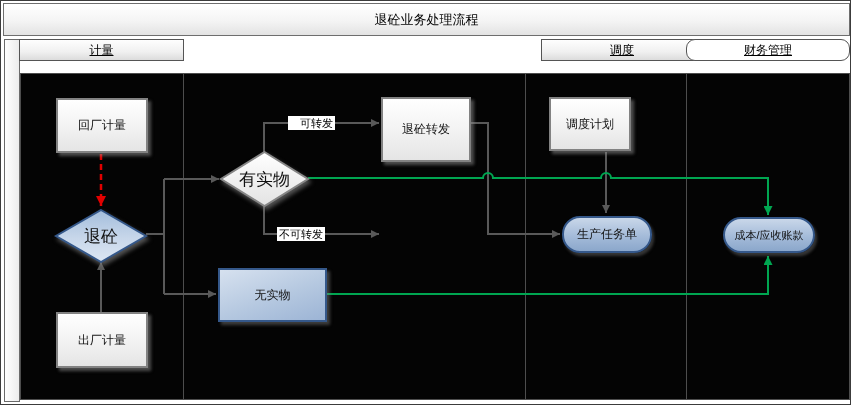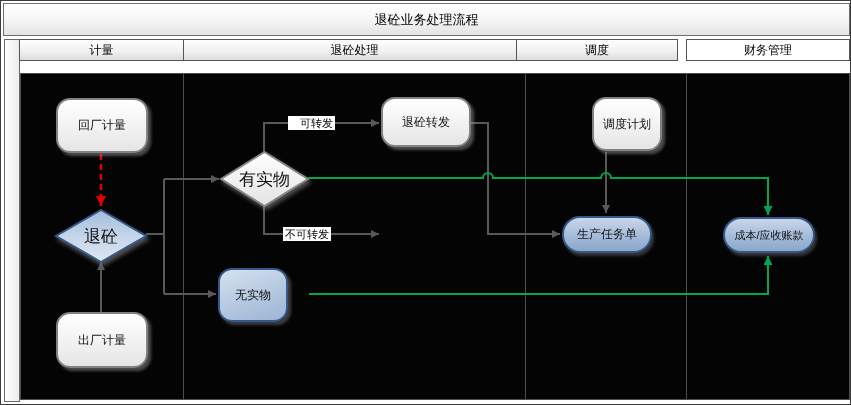--- a/index.html
+++ b/index.html
@@ -13,31 +13,31 @@
     font-size:13px;color:#000;}
 
   
   .pool-strip{position:absolute;left:3px;top:38px;width:14px;height:361px;
     background:linear-gradient(90deg,#ffffff,#ececec);border:1px solid #6a6a6a;}
 
   
   .lane-header{position:absolute;top:38px;height:22px;box-sizing:border-box;
     border:1px solid #555;display:flex;align-items:center;justify-content:center;
     font-size:12px;color:#000;
-    background:linear-gradient(180deg,#fefefe 0%,#f0f0f0 60%,#dcdcdc 100%);}
+    background:linear-gradient(180deg,#fefefe 0%,#f0f0f0 60%,#dcdcdc 100%);text-decoration:underline;}
   .lane-header.white{background:#ffffff;}
 
   
   .lane-body{position:absolute;left:19px;top:72px;width:830px;height:327px;
     background:#040404;border:1px solid #4d4d4d;box-sizing:border-box;}
   .lane-divider{position:absolute;top:72px;height:327px;width:1px;background:#4d4d4d;}
 
   
   .node{position:absolute;display:flex;align-items:center;justify-content:center;
-    font-size:12px;color:#111;text-align:center;box-sizing:border-box;z-index:3;border-radius:14px;}
+    font-size:12px;color:#111;text-align:center;box-sizing:border-box;z-index:3;}
   .proc{background:linear-gradient(180deg,#ffffff 0%,#f3f3f3 50%,#e5e5e5 100%);
     border:2px solid #828282;box-shadow:3px 3px 3px rgba(150,150,150,.5);}
   .bluebox{background:linear-gradient(160deg,#d6e1ef 0%,#b5c8e0 55%,#9cb4d5 100%);
     border:2px solid #35588a;box-shadow:3px 3px 3px rgba(130,130,130,.45);}
   .stadium{background:linear-gradient(180deg,#c9d7e9 0%,#a4bbd9 55%,#8ba7cb 100%);
     border:2px solid #35588a;border-radius:18px;box-shadow:2px 3px 3px rgba(130,130,130,.4);}
   .diamond{position:absolute;z-index:3;}
   .diamond svg{display:block;filter:drop-shadow(2px 3px 2px rgba(145,145,145,.55));}
   .diamond .dlabel{position:absolute;inset:0;display:flex;align-items:center;justify-content:center;
     font-size:17px;color:#111;}
@@ -56,27 +56,24 @@
 
   <div class="titlebar">
     <span>退砼业务处理流程</span>
   </div>
 
   <div class="pool-strip"></div>
 
   <div class="lane-header" style="left:18px;width:165px;">
     <span>计量</span>
   </div>
-  <div class="lane-header" style="left:182px;width:343px;">
-    <span>退砼处理</span>
-  </div>
-  <div class="lane-header" style="left:515px;width:162px;text-align:right;">
+  <div class="lane-header" style="left:540px;width:162px;text-align:right;">
     <span>调度</span>
   </div>
-  <div class="lane-header white" style="left:685px;width:164px;">
+  <div class="lane-header white" style="left:685px;width:164px;border-radius:9px;">
     <span>财务管理</span>
   </div>
 
   <div class="lane-body"></div>
   <div class="lane-divider" style="left:182px;"></div>
   <div class="lane-divider" style="left:524px;"></div>
   <div class="lane-divider" style="left:685px;"></div>
 
   <svg id="wires" viewBox="0 0 851 405">
     <defs>
@@ -139,37 +136,37 @@
         <linearGradient id="gWhiteD" x1="0" y1="0" x2="0" y2="1">
           <stop offset="0" stop-color="#ffffff"></stop>
             <stop offset="1" stop-color="#e3e3e3"></stop>
         </linearGradient>
       </defs>
       <polygon points="45.5,2 89,29 45.5,56 2,29" fill="url(#gWhiteD)" stroke="#868686" stroke-width="2"></polygon>
     </svg>
     <span class="dlabel">有实物</span>
   </div>
 
-  <div class="node proc" style="left:380px;top:96px;width:90px;height:50px;">
+  <div class="node proc" style="left:380px;top:96px;width:90px;height:65px;">
     <span>退砼转发</span>
   </div>
 
 
-  <div class="node bluebox" style="left:217px;top:267px;width:70px;height:54px;">
+  <div class="node bluebox" style="left:217px;top:267px;width:109px;height:54px;">
     <span>无实物</span>
   </div>
 
-  <div class="node proc" style="left:591px;top:96px;width:70px;height:54px;">
+  <div class="node proc" style="left:548px;top:96px;width:82px;height:54px;">
     <span>调度计划</span>
   </div>
 
   <div class="node stadium" style="left:722px;top:216px;width:92px;height:36px;font-size:11px;">
     <span>成本/应收账款</span>
   </div>
 
   <div class="node stadium" style="left:561px;top:215px;width:90px;height:37px;">
     <span>生产任务单</span>
   </div>
 
   <div class="edge-label" style="left:287px;top:115px;padding-left:12px;">可转发</div>
-  <div class="edge-label" style="left:282px;top:226px;">不可转发</div>
+  <div class="edge-label" style="left:276px;top:226px;">不可转发</div>
 
 </div>
 
 </body></html>

